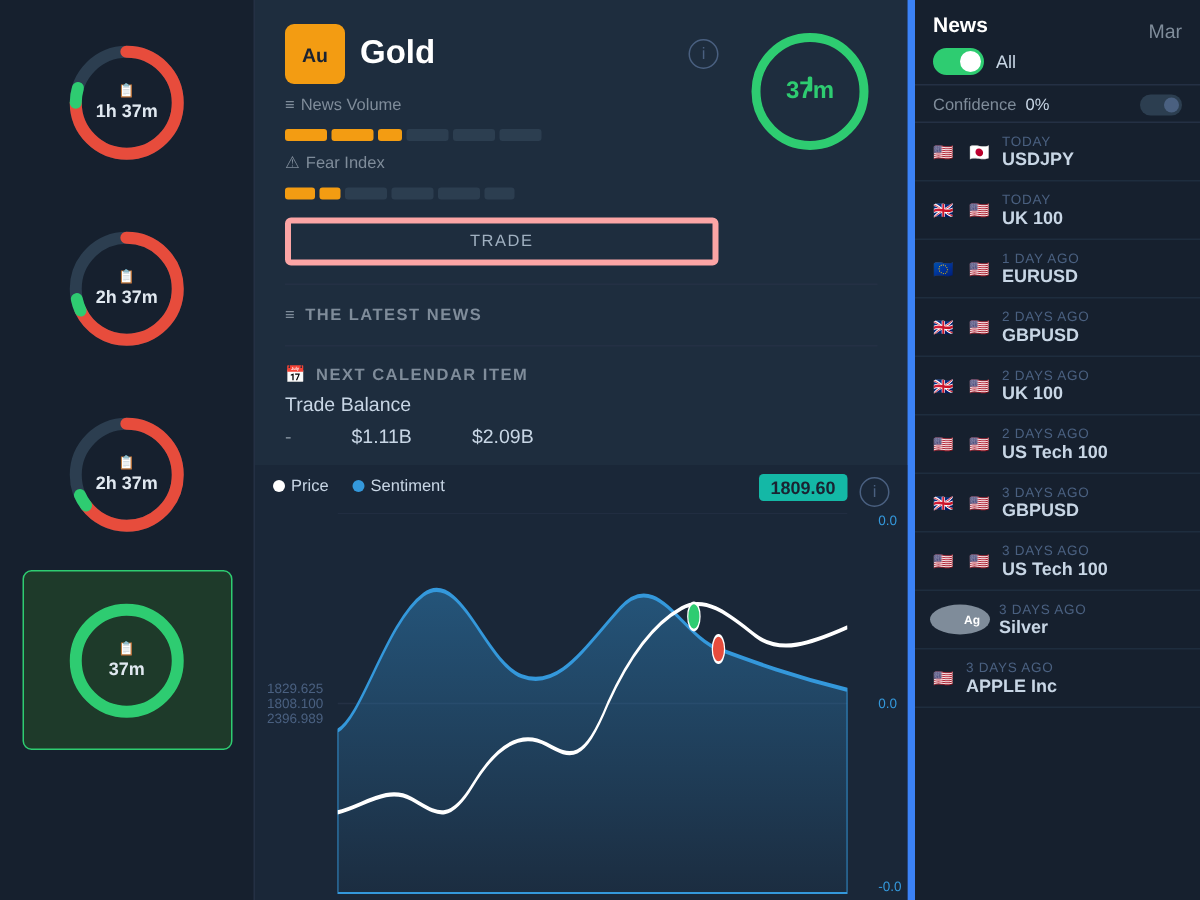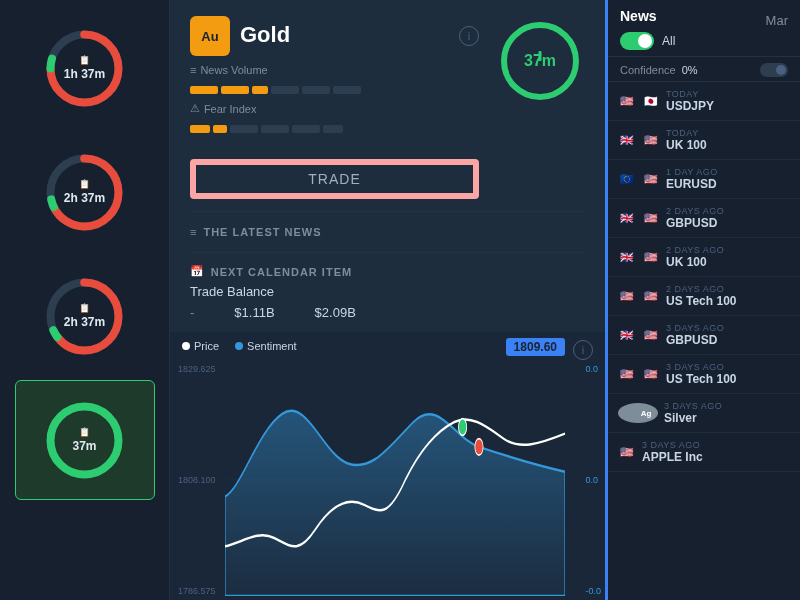--- a/index.html
+++ b/index.html
@@ -134,28 +134,28 @@
       display: flex;
       align-items: center;
       justify-content: center;
       font-size: 11px;
       color: #4a6080;
       cursor: pointer;
     }
 
     .trade-btn {
       background: transparent;
-      border: 6px solid #fca5a5;
+      border: 4px solid #fca5a5;
       color: #a0b0c0;
       padding: 6px 24px;
       border-radius: 4px;
-      font-size: 14px;
+      font-size: 11px;
       letter-spacing: 1px;
       cursor: pointer;
-      margin-top: 16px;
+      margin-top: 2px;
     }
 
     .timer-circle {
       width: 90px;
       height: 90px;
       position: relative;
       flex-shrink: 0;
     }
     .timer-circle svg {
       width: 90px;
@@ -246,52 +246,52 @@
     }
     .legend-dot {
       width: 8px;
       height: 8px;
       border-radius: 50%;
     }
     .chart-price-badge {
       position: absolute;
       top: 6px;
       right: 40px;
-      background: #3b82f6;
+      background: #14b8a6;
       color: #1a2332;
       padding: 2px 8px;
       border-radius: 3px;
       font-size: 12px;
       font-weight: 700;
     }
     .chart-canvas {
       width: 100%;
       height: calc(100% - 32px);
     }
     .chart-y-labels {
       position: absolute;
       left: 8px;
       top: 32px;
       bottom: 4px;
       display: flex;
       flex-direction: column;
-      justify-content: space-between;
+      justify-content: center;
     }
     .chart-y-label {
       font-size: 9px;
       color: #4a6080;
     }
 
     
     .right-sidebar {
       width: 195px;
       background: #16202e;
       display: flex;
       flex-direction: column;
-      border-left: 3px solid #3b82f6;
+      border-left: 5px solid #3b82f6;
     }
 
     .news-header {
       padding: 8px 12px 6px;
       border-bottom: 1px solid #243044;
     }
     .news-title {
       font-size: 14px;
       font-weight: 700;
       color: #fff;
@@ -565,21 +565,21 @@
         <span>Sentiment</span>
       </div>
       <div class="info-icon" style="margin-left:auto;">i</div>
     </div>
 
     <div class="chart-price-badge">1809.60</div>
 
     <div class="chart-y-labels">
       <span class="chart-y-label">1829.625</span>
       <span class="chart-y-label">1808.100</span>
-      <span class="chart-y-label">1786.575</span>
+      <span class="chart-y-label">2396.989</span>
     </div>
 
     <svg class="chart-canvas" viewBox="0 0 415 140" preserveAspectRatio="none" style="position:absolute;left:55px;top:32px;width:calc(100% - 95px);height:calc(100% - 36px);">
 
       <line x1="0" y1="0" x2="415" y2="0" stroke="#243044" stroke-width="0.5"></line>
       <line x1="0" y1="70" x2="415" y2="70" stroke="#243044" stroke-width="0.5"></line>
       <line x1="0" y1="140" x2="415" y2="140" stroke="#243044" stroke-width="0.5"></line>
 
       <defs>
         <linearGradient id="blueGrad" x1="0" y1="0" x2="0" y2="1">

